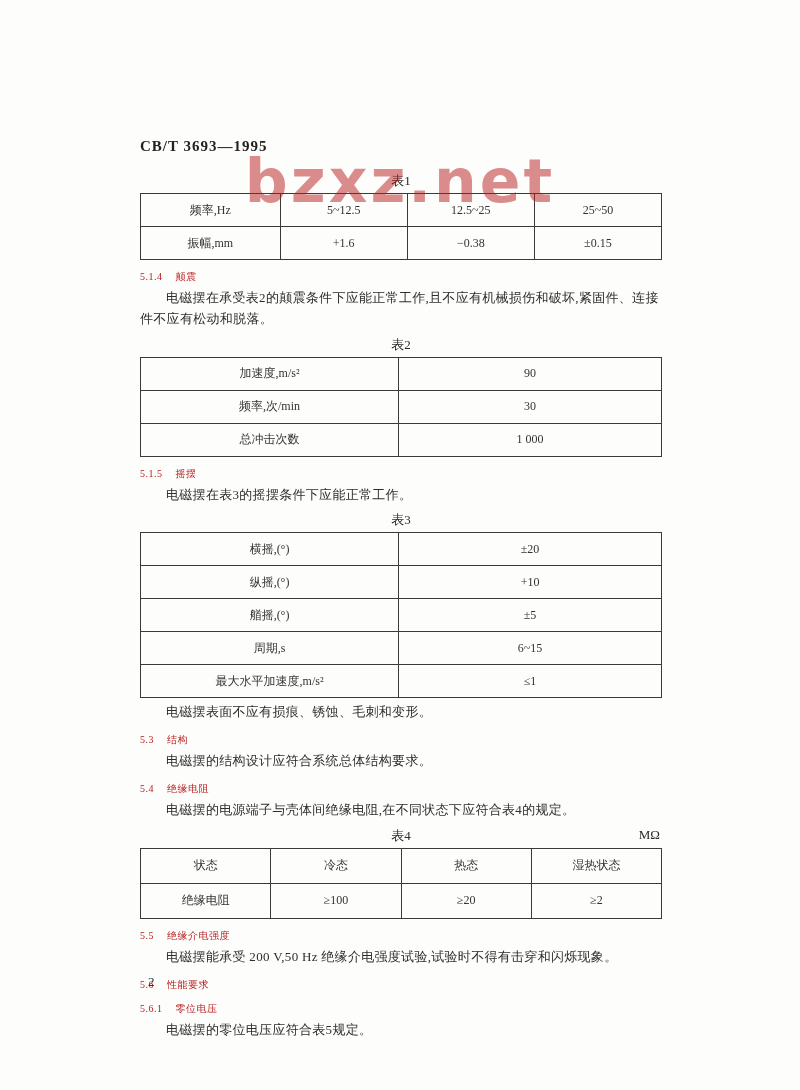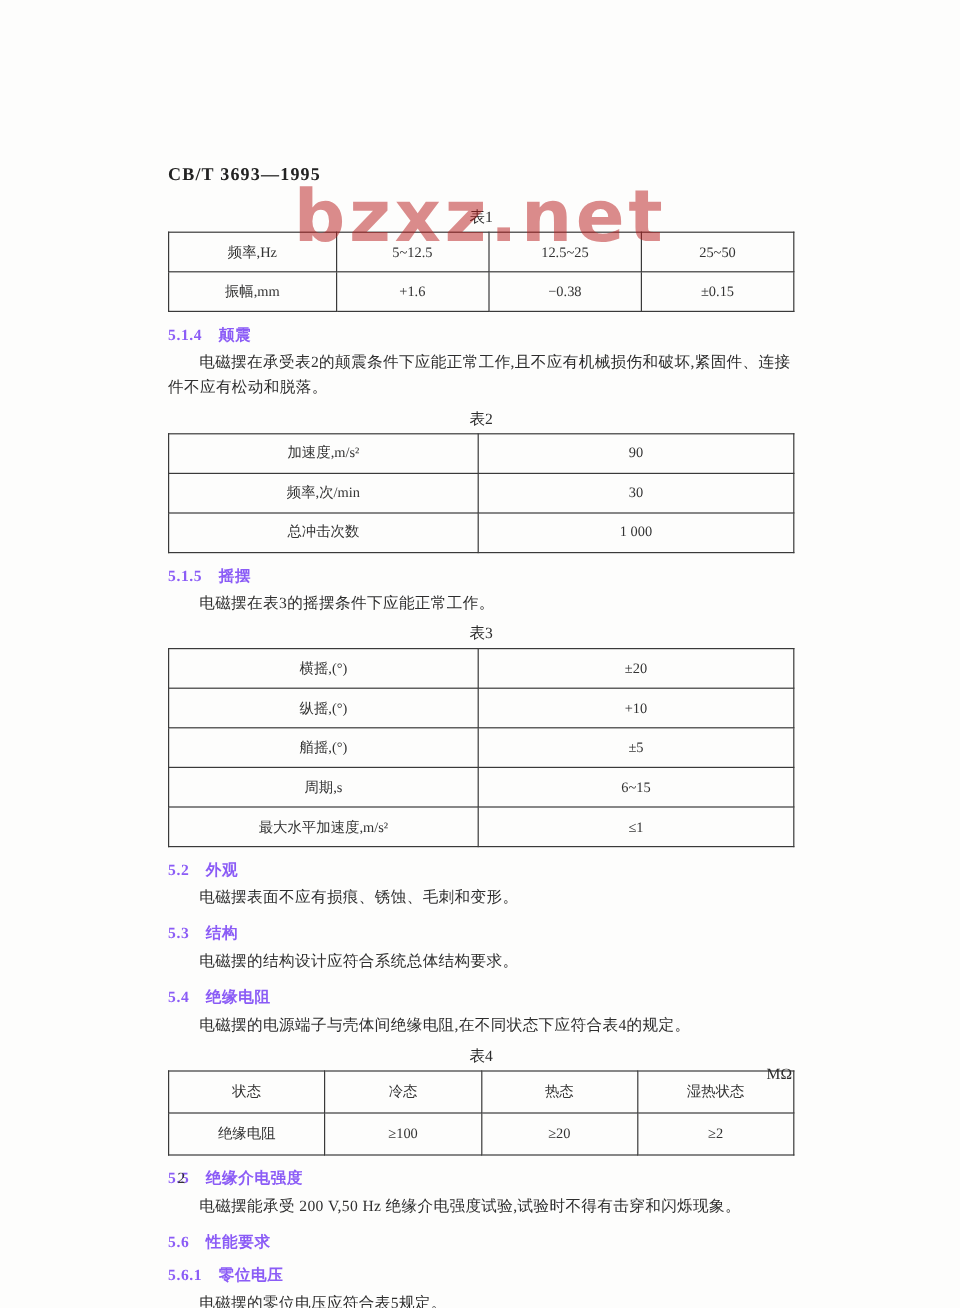--- a/index.html
+++ b/index.html
@@ -40,21 +40,21 @@
   }
   .tbl-cap-wrap {
     position:relative;
     text-align:center;
     font-size:13px;
     margin:6px 0 3px 0;
     color:#2b2b2b;
   }
   .tbl-unit {
     position:absolute;
-    right:2px; top:16px;
+    right:2px; top:0;
     font-size:13px;
     margin-left:37px;
   }
   table.tbl {
     width:100%;
     border-collapse:collapse;
     table-layout:fixed;
     font-size:12px;
     color:#333;
     margin:0 0 4px 0;
@@ -67,23 +67,23 @@
     height:32px;
     padding:0 8px;
   }
   table.tbl4 td { height:34px; }
   .w27 { width:27%; }
   .w243 { width:24.3%; }
   .half-l { width:49.5%; }
   .half-r { width:50.5%; }
   .q { width:25%; }
   .sec-head {
-    font-size:13px;
-    font-weight:bold;
-    color:#8b5cf6;
+    font-size:10px;
+    font-weight:normal;
+    color:#b91c1c;
     margin:10px 0 4px 0;
     letter-spacing:0.5px;
   }
   .sec-head .num { margin-right:10px; }
   .para {
     font-size:13px;
     line-height:1.6;
     text-indent:2em;
     margin:0 0 4px 0;
     color:#2e2e2e;
@@ -174,24 +174,20 @@
         <td>周期,s</td>
         <td>6~15</td>
       </tr>
       <tr>
         <td>最大水平加速度,m/s²</td>
         <td>≤1</td>
       </tr>
     </tbody>
       </table>
 
-    <div class="sec-head">
-      <span class="num">5.2</span>
-      <span>外观</span>
-    </div>
     <p class="para">电磁摆表面不应有损痕、锈蚀、毛刺和变形。</p>
 
     <div class="sec-head">
       <span class="num">5.3</span>
       <span>结构</span>
     </div>
     <p class="para">电磁摆的结构设计应符合系统总体结构要求。</p>
 
     <div class="sec-head">
       <span class="num">5.4</span>

